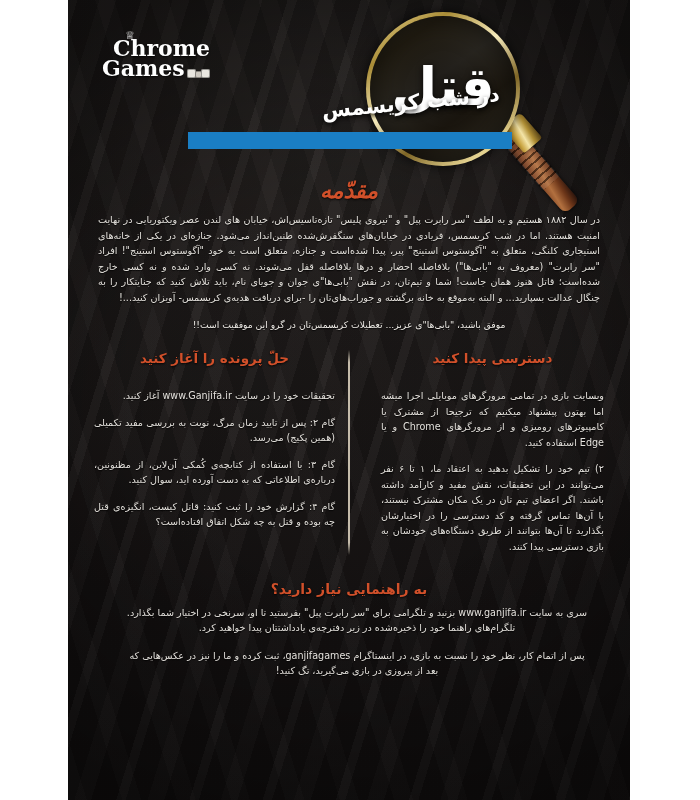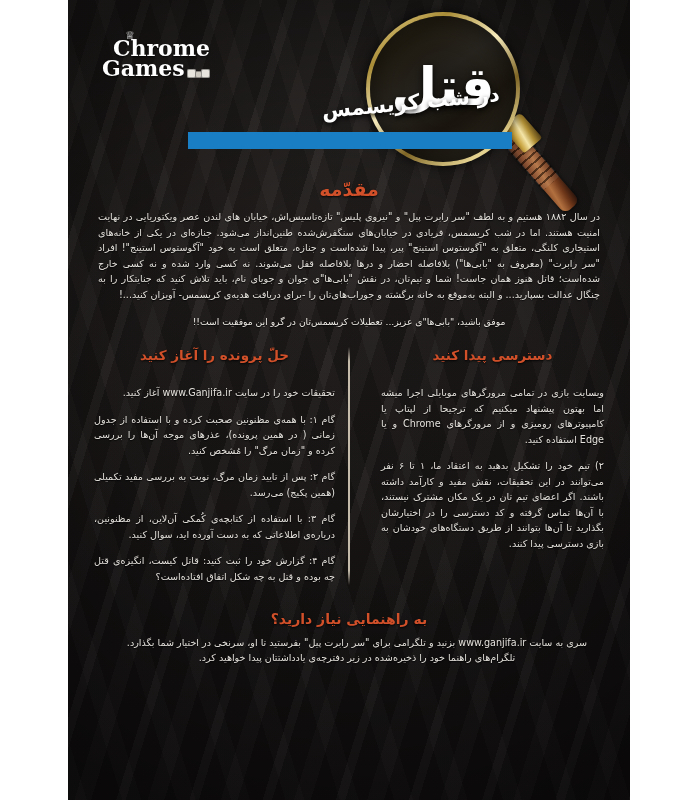--- a/index.html
+++ b/index.html
@@ -220,22 +220,23 @@
     box-sizing: border-box;
   }
 
   .sec-head {
     text-align: center;
     color: #d1502a;
     font-weight: bold;
     text-shadow: 0 1px 2px rgba(0,0,0,0.85);
   }
   #intro-head {
-    font-size: 19px;
+    font-size: 22px;
     margin: 0 0 9px 0;
+    font-style: italic;
   }
   .col-head {
     font-size: 13.5px;
     margin: 0 0 22px 0;
   }
   #help-head {
     font-size: 14px;
     margin: 0 0 8px 0;
   }
 
@@ -329,37 +330,37 @@
     <div id="content">
 
       <h2 id="intro-head" class="sec-head">مقدّمه</h2>
       <p id="intro-text" class="body-text">در سال ۱۸۸۲ هستیم و به لطف "سر رابرت پیل" و "نیروی پلیس" تازه‌تاسیس‌اش، خیابان های لندن عصر ویکتوریایی در نهایت امنیت هستند. اما در شب کریسمس، فریادی در خیابان‌های سنگفرش‌شده طنین‌انداز می‌شود. جنازه‌ای در یکی از خانه‌های استیجاری کلنگی، متعلق به "آگوستوس استینج" پیر، پیدا شده‌است و جنازه، متعلق است به خود "آگوستوس استینج"! افراد "سر رابرت" (معروف به "بابی‌ها") بلافاصله احضار و درها بلافاصله قفل می‌شوند. نه کسی وارد شده و نه کسی خارج شده‌است؛ قاتل هنوز همان جاست! شما و تیم‌تان، در نقش "بابی‌ها"ی جوان و جویای نام، باید تلاش کنید که جنایتکار را به چنگال عدالت بسپارید... و البته به‌موقع به خانه برگشته و جوراب‌های‌تان را -برای دریافت هدیه‌ی کریسمس- آویزان کنید...!</p>
       <p id="tagline">موفق باشید، "بابی‌ها"ی عزیز... تعطیلات کریسمس‌تان در گرو این موفقیت است!!</p>
 
       <div id="columns">
 
         <div id="col-right">
           <h3 class="sec-head col-head">دسترسی پیدا کنید</h3>
-          <p class="body-text para">وبسایت بازی در تمامی مرورگرهای موبایلی اجرا میشه اما بهتون پیشنهاد میکنیم که ترجیحا از لپتاپ یا کامپیوترهای رومیزی و از مرورگرهای Chrome و یا Edge استفاده کنید.</p>
+          <p class="body-text para">وبسایت بازی در تمامی مرورگرهای موبایلی اجرا میشه اما بهتون پیشنهاد میکنیم که ترجیحا از مشترک یا کامپیوترهای رومیزی و از مرورگرهای Chrome و یا Edge استفاده کنید.</p>
           <p class="body-text para">۲) تیم خود را تشکیل بدهید به اعتقاد ما، ۱ تا ۶ نفر می‌توانند در این تحقیقات، نقش مفید و کارآمد داشته باشند. اگر اعضای تیم تان در یک مکان مشترک نیستند، با آن‌ها تماس گرفته و کد دسترسی را در اختیارشان بگذارید تا آن‌ها بتوانند از طریق دستگاه‌های خودشان به بازی دسترسی پیدا کنند.</p>
         </div>
 
         <div id="divider"></div>
 
         <div id="col-left">
           <h3 class="sec-head col-head">حلّ پرونده را آغاز کنید</h3>
           <p class="body-text para">تحقیقات خود را در سایت www.Ganjifa.ir آغاز کنید.</p>
-          <p class="body-text para">گام ۱: با همه‌ی مظنونین صحبت کرده و با استفاده از جدول زمانی ( در همین پرونده)، عذرهای موجه آن‌ها را بررسی کرده و "زمان مرگ" را مُشخص کنید.</p>
           <p class="body-text para">گام ۲: پس از تایید زمان مرگ، نوبت به بررسی مفید تکمیلی (همین پکیج) می‌رسد.</p>
           <p class="body-text para">گام ۳: با استفاده از کتابچه‌ی کُمکی آن‌لاین، از مظنونین، درباره‌ی اطلاعاتی که به دست آورده اید، سوال کنید.</p>
           <p class="body-text para">گام ۴: گزارش خود را ثبت کنید: قاتل کیست، انگیزه‌ی قتل چه بوده و قتل به چه شکل اتفاق افتاده‌است؟</p>
         </div>
 
       </div>
 
       <div id="help">
         <h3 id="help-head" class="sec-head">به راهنمایی نیاز دارید؟</h3>
         <p class="body-text para">سری به سایت www.ganjifa.ir بزنید و تلگرامی برای "سر رابرت پیل" بفرستید تا او، سرنخی در اختیار شما بگذارد. تلگرام‌های راهنما خود را ذخیره‌شده در زیر دفترچه‌ی یادداشتتان پیدا خواهید کرد.</p>
+        <p class="body-text para">پس از اتمام کار، نظر خود را نسبت به بازی، در اینستاگرام ganjifagames، ثبت کرده و ما را نیز در عکس‌هایی که بعد از پیروزی در بازی می‌گیرید، تگ کنید!</p>
       </div>
 
     </div>
   </div>
 </div>
 
 </body></html>

